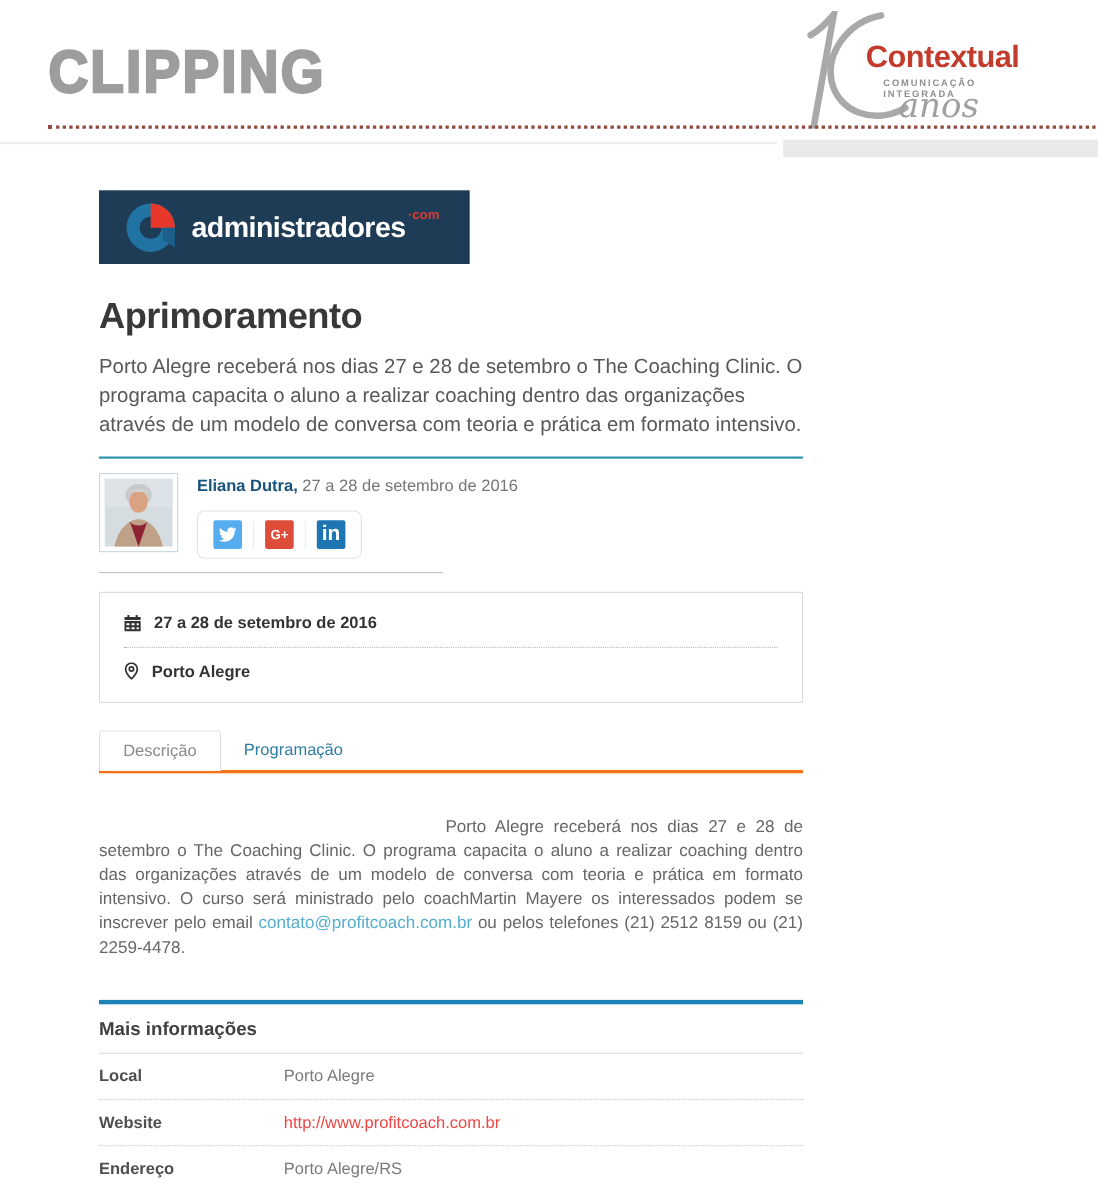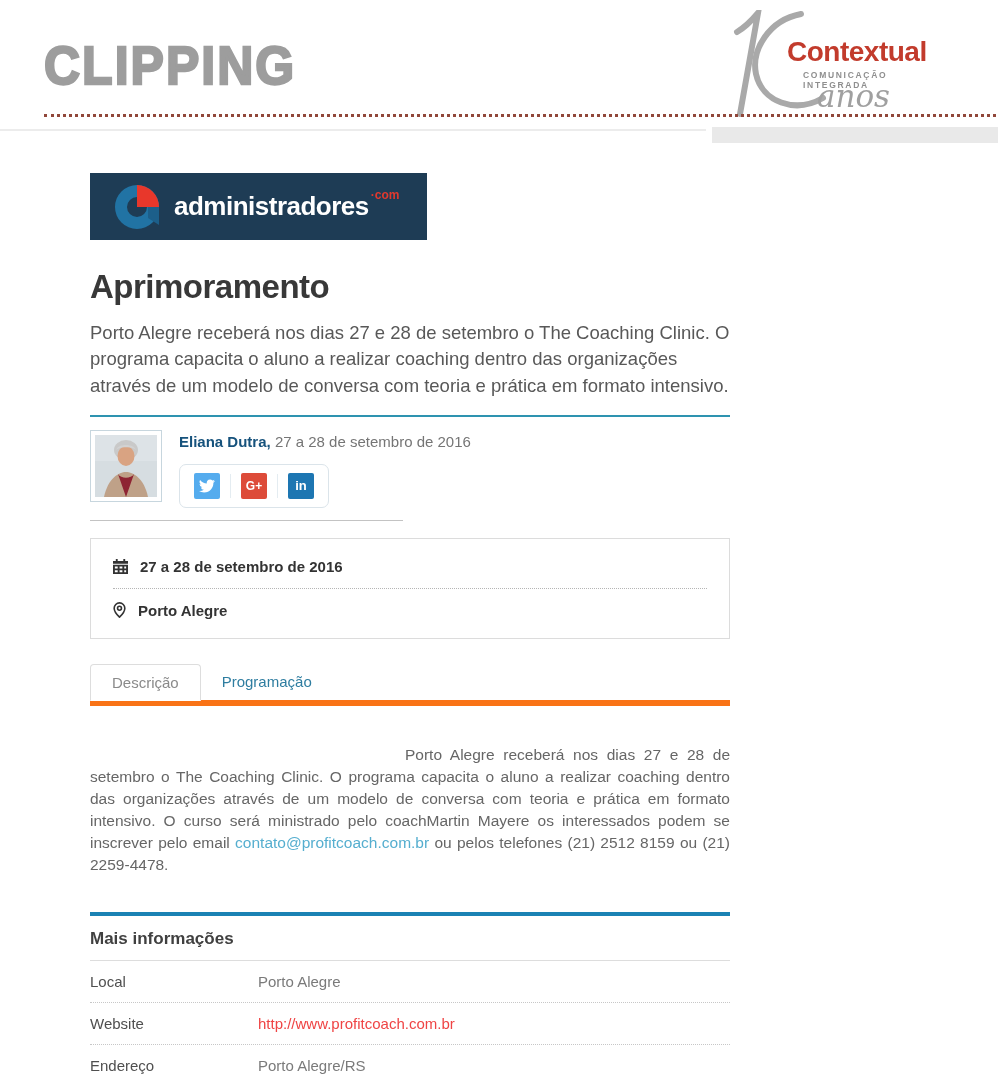--- a/index.html
+++ b/index.html
@@ -44,45 +44,45 @@
     padding:4px; flex:0 0 auto; }
   .author-meta { margin-left:17px; }
   .author-line { font-size:15px; margin-top:3px; }
   .author-name { color:#16527c; font-weight:bold; text-decoration:none; cursor:pointer; }
   .author-date { color:#757575; }
   .social-box { margin-top:14px; display:inline-flex; align-items:center; gap:10px;
     border:1px solid #dbe4ea; border-radius:7px; padding:8px 14px; background:#fff; }
   .social-btn { width:26px; height:26px; border-radius:2px; display:flex; align-items:center;
     justify-content:center; color:#fff; font-weight:bold; font-size:12px; cursor:pointer; }
   .social-sep { width:1px; height:24px; background:#e4ecf1; }
-  .tw { background:#55acee; } .gp { background:#dd4b39; } .li { background:#1d76b2; font-size:13px; }
+  .tw { background:#55acee; } .gp { background:#dd4b39; } .li { background:#1d76b2; font-size:19px; }
   .author-rule { margin-top:12px; width:313px; border-top:1px solid #c3c3c3; }
 
   .event-box { margin-top:17px; border:1px solid #dcdcdc; padding:19px 22px; }
   .event-row { display:flex; align-items:center; gap:12px; font-size:15px; font-weight:bold;
     color:#333; }
   .event-divider { border-top:1px dotted #b5b5b5; margin:13px 0; }
 
-  .tabs { margin-top:25px; display:flex; border-bottom:6px solid #f97316;align-items:center; }
+  .tabs { margin-top:25px; display:flex; border-bottom:3px solid #f97316;align-items:center; }
   .tab { font-size:15px; padding:9px 21px; cursor:pointer; }
   .tab.active { border:1px solid #ddd; border-bottom:1px solid #fff; margin-bottom:-1px;
     border-radius:4px 4px 0 0; color:#8a8a8a; background:#fff; }
   .tab.inactive { color:#2e7da0; }
 
   .body-text { margin-top:38px; font-size:15.5px; color:#666; line-height:22px;
     text-align:justify; text-indent:315px; }
   .email-link { color:#55aecf; text-decoration:none; cursor:pointer; }
 
   .more-info { margin-top:36px; }
   .blue-bar { height:4px; background:#1a82b4; }
   .more-title { margin:13px 0 11px; font-size:17px; font-weight:bold; color:#404040; }
   .more-rule { border-top:1px solid #ddd; }
   .info-row { display:flex; padding:12px 0; font-size:15px; align-items:center; }
   .info-row + .info-row { border-top:1px dotted #c7c7c7; }
-  .info-label { width:168px; flex:0 0 auto; font-weight:normal; color:#4f4f4f; }
+  .info-label { width:168px; flex:0 0 auto; font-weight:bold; color:#4f4f4f; }
   .info-value { color:#7a7a7a; }
   .info-link { color:#ef4444; text-decoration:none; cursor:pointer; }
 </style>
 </head>
 <body>
 
 <div class="header">
   <div class="clipping-logo">CLIPPING</div>
 
   <div class="ctx">

